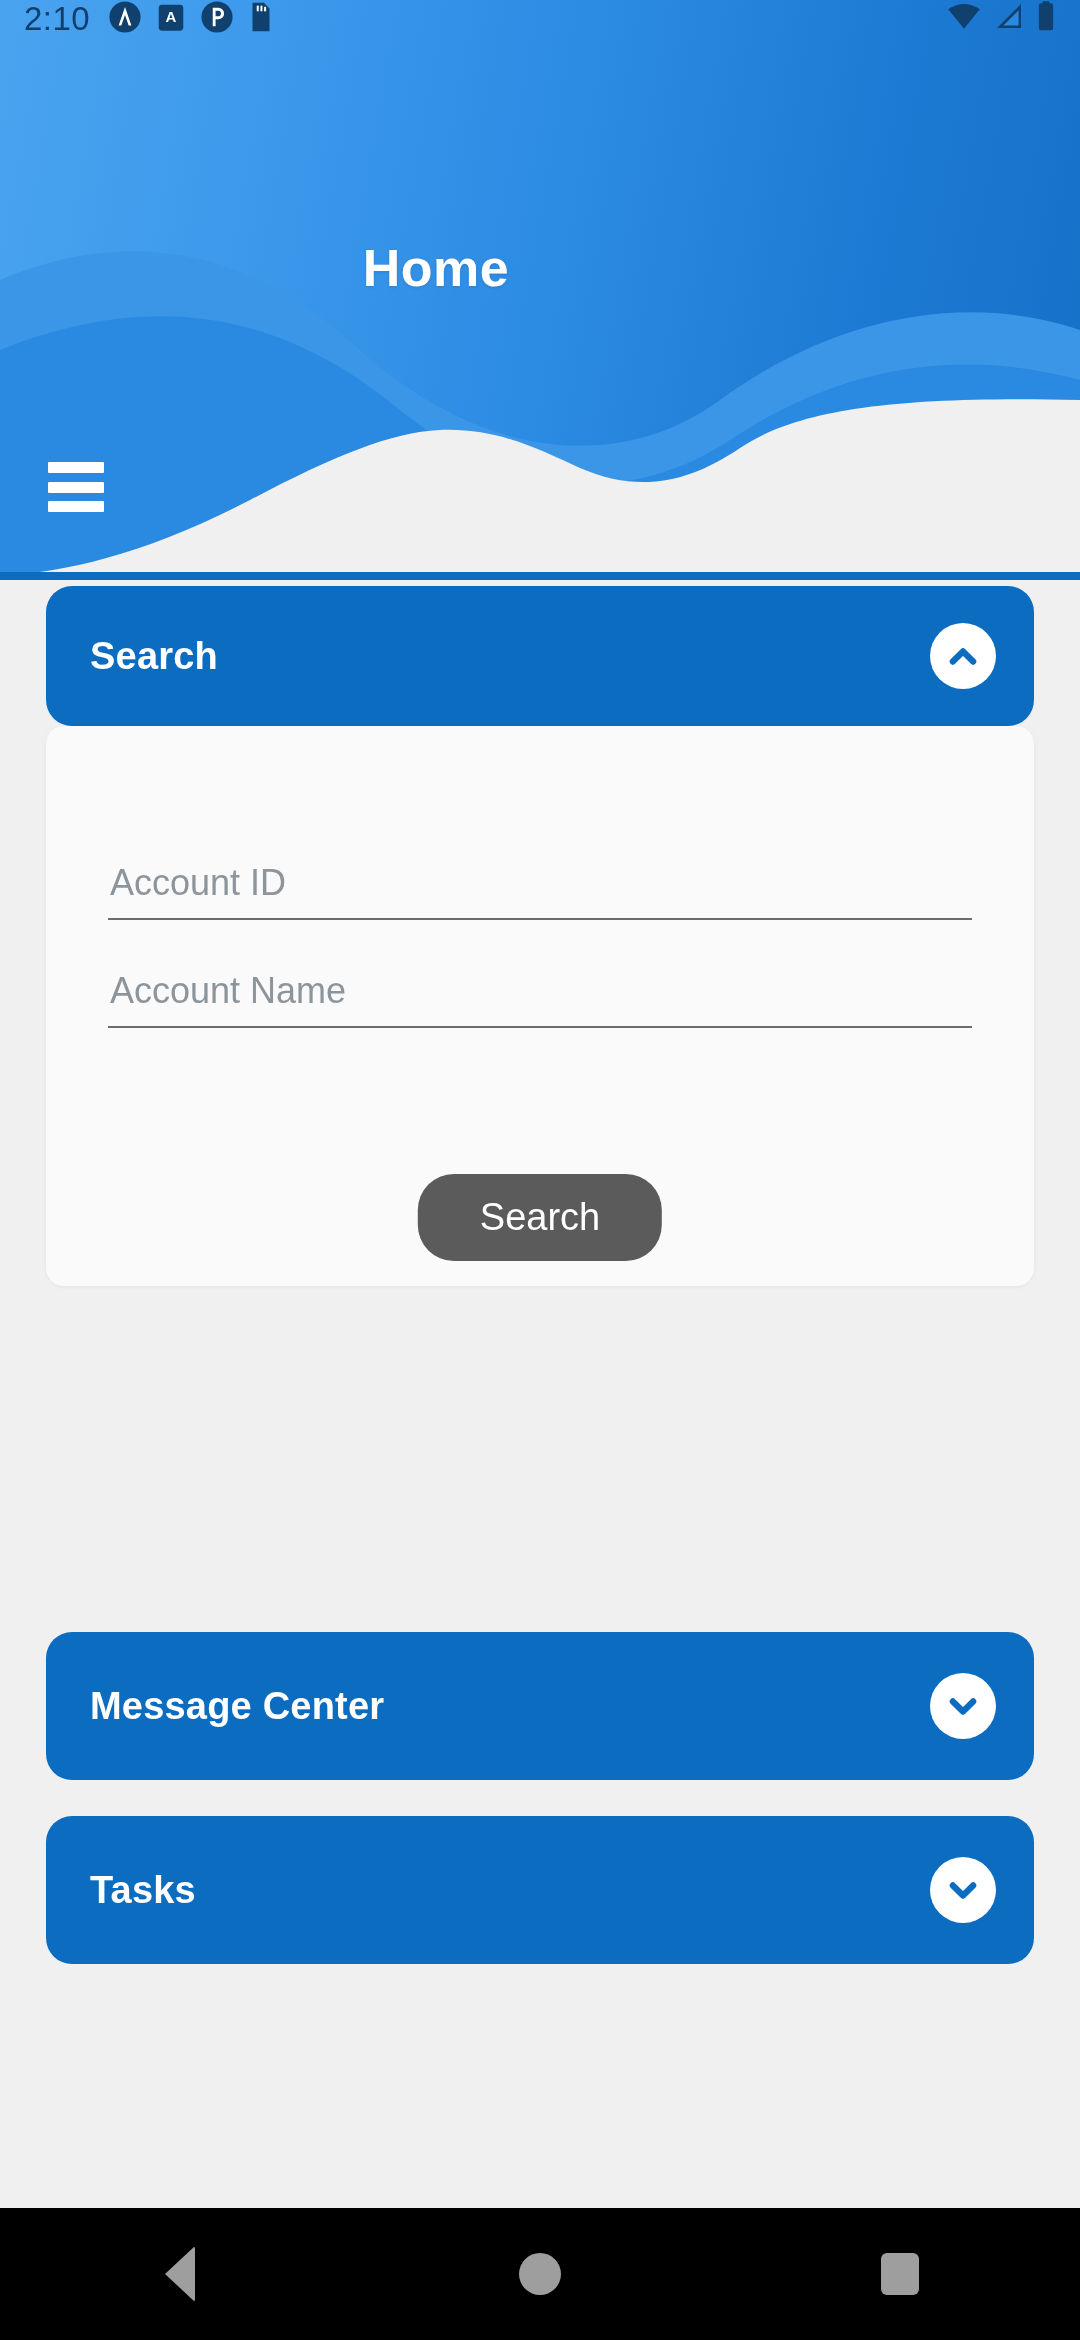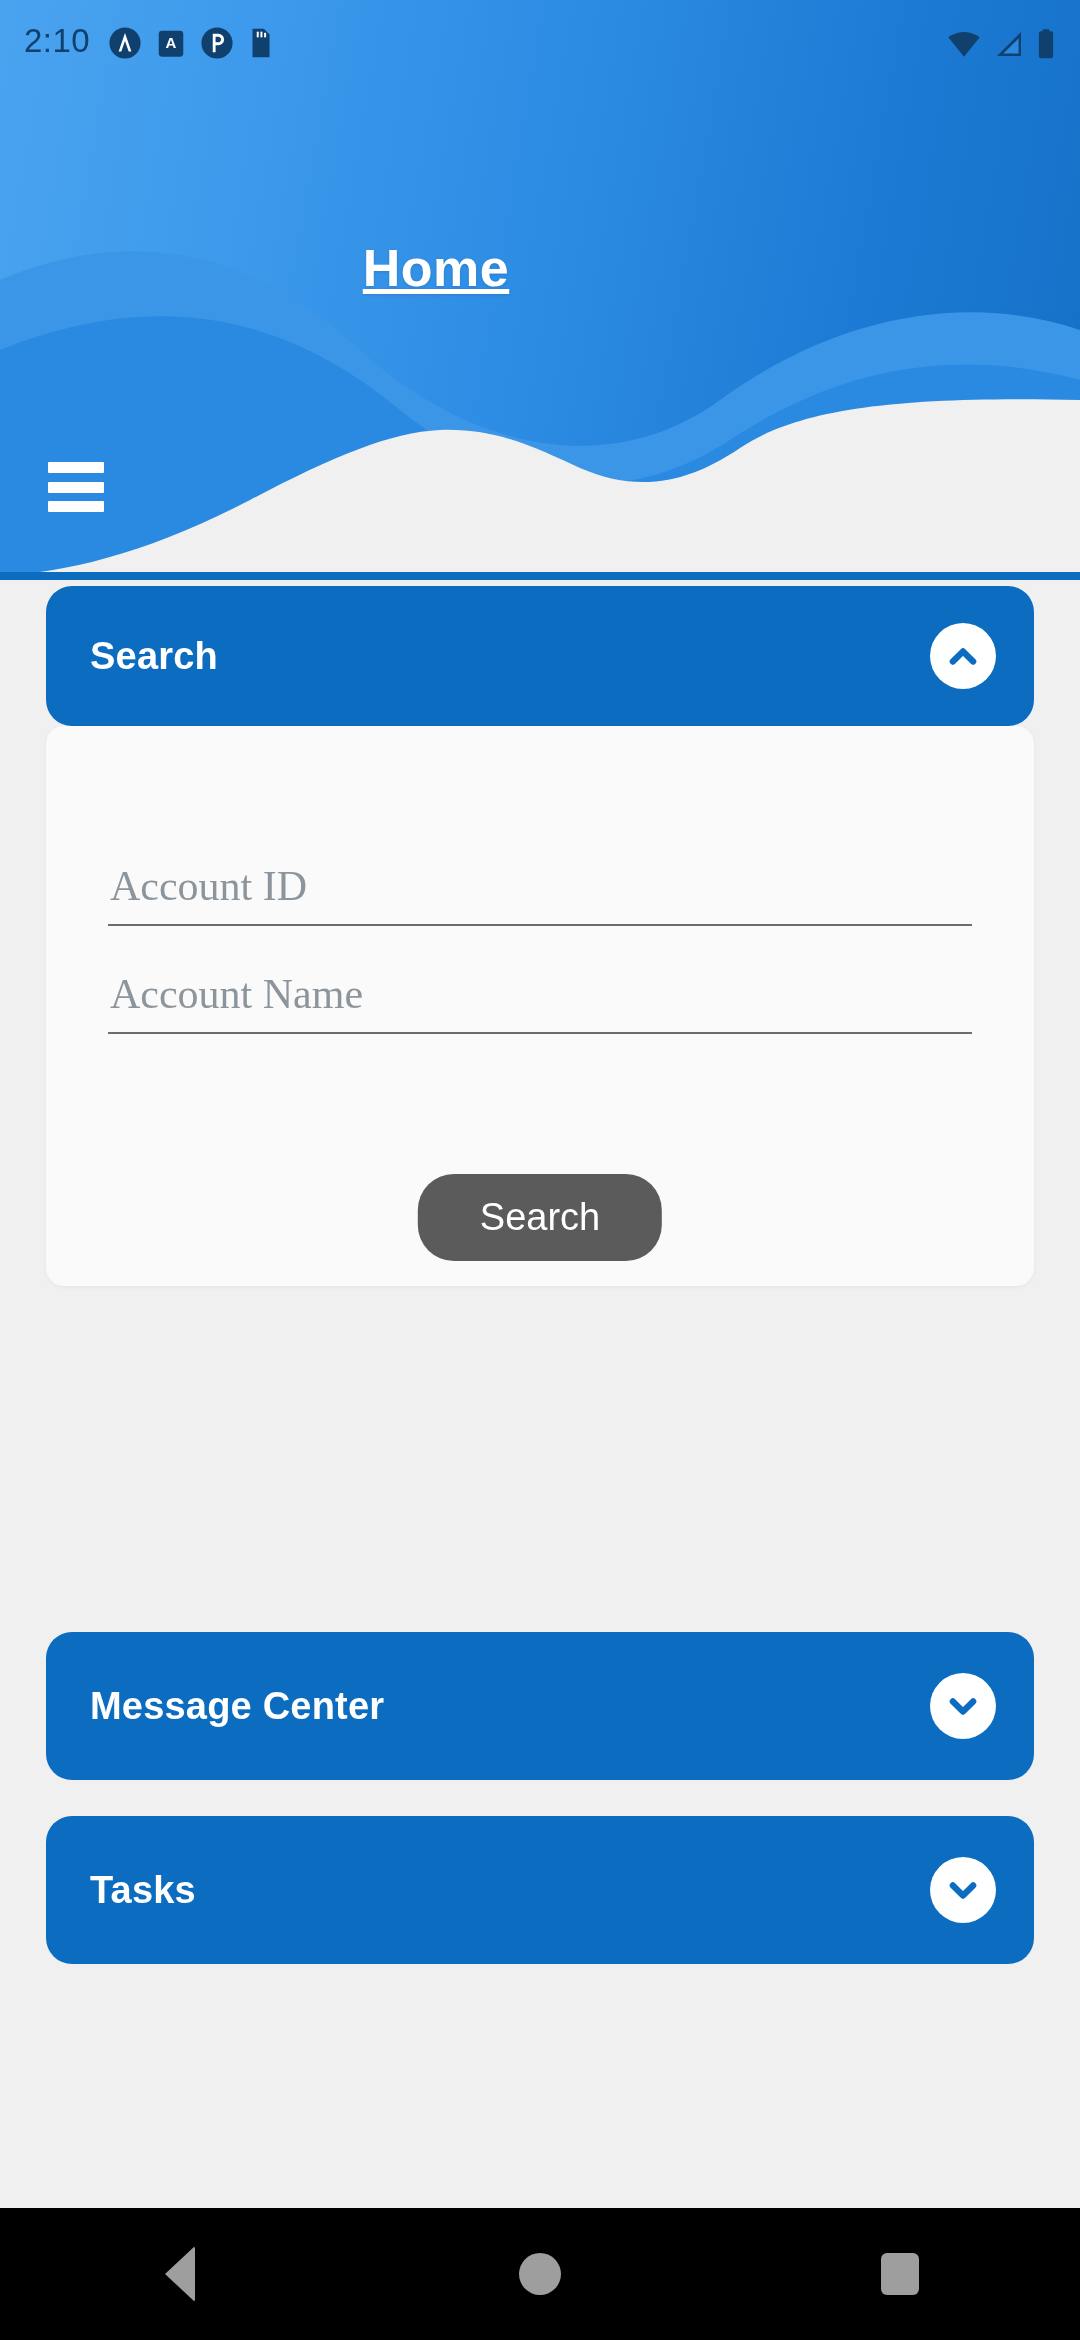--- a/index.html
+++ b/index.html
@@ -7,21 +7,21 @@
     width:1080px; height:2340px;
     font-family:"Liberation Sans", sans-serif;
     background:#f0f0f0;
     overflow:hidden;
   }
   .screen { position:relative; width:1080px; height:2340px; background:#f0f0f0; }
 
   
   .statusbar{
     position:absolute; top:0; left:0; width:1080px; height:60px;
-    z-index:40; display:flex; align-items:flex-end;
+    z-index:40; display:flex; align-items:flex-start;
     padding:0 24px; color:#0d3b66;
   }
   .sb-time{ font-size:33px; font-weight:500; letter-spacing:0.5px; color:#10406e; }
   .sb-left-icons{ display:flex; align-items:center; gap:14px; margin-left:18px; }
   .sb-right{ margin-left:auto; display:flex; align-items:center; gap:10px; }
   .sb-ic{ display:block; }
 
   
   .header{
     position:absolute; top:0; left:0; width:1080px; height:580px;
@@ -30,21 +30,20 @@
   .header-bg{
     position:absolute; inset:0;
     background:linear-gradient(100deg,#4aa3ef 0%, #3d9aec 22%, #2b8ae2 52%, #1d7ad4 78%, #1470c6 100%);
   }
   .header-waves{ position:absolute; left:0; bottom:0; width:1080px; height:380px; }
   .page-title{
     position:absolute; top:238px; left:0; width:872px;
     text-align:center; font-size:52px; font-weight:bold; color:#ffffff;
     letter-spacing:0.5px; z-index:14;
     text-shadow:0 1px 3px rgba(0,0,0,0.12);
-    text-decoration:underline;
   }
   .hamburger{
     position:absolute; left:48px; top:460px; width:58px; height:54px;
     z-index:16; display:flex; flex-direction:column; justify-content:space-between;
     padding:2px 0; cursor:pointer;
   }
   .hamburger span{ display:block; width:56px; height:11px; background:#ffffff; border-radius:1px; }
 
   
   .content{ position:absolute; top:0; left:0; width:1080px; z-index:20; }
@@ -69,22 +68,22 @@
   
   .form-card{
     position:absolute; top:726px; left:46px; width:988px; height:560px;
     background:#fafafa; border-radius:18px;
     box-shadow:0 1px 4px rgba(0,0,0,0.05);
     padding:0 62px;
   }
   .field{ position:absolute; left:62px; width:864px; }
   .field input{
     width:100%; border:none; outline:none; background:transparent;
-    font-family:Liberation Serif, serif;
-    font-size:42px; color:#3a3a3a;
+    font-family:Liberation Sans, sans-serif;
+    font-size:36px; color:#3a3a3a;
     padding:0 0 14px 2px;
     border-bottom:2px solid #6c6c6c;
   }
   .field input::placeholder{ color:#8d959c; opacity:1; }
   .f1{ top:136px; }
   .f2{ top:244px; }
   .f3{ top:352px; }
 
   .search-btn{
     position:absolute; top:448px; left:50%; transform:translateX(-50%);

